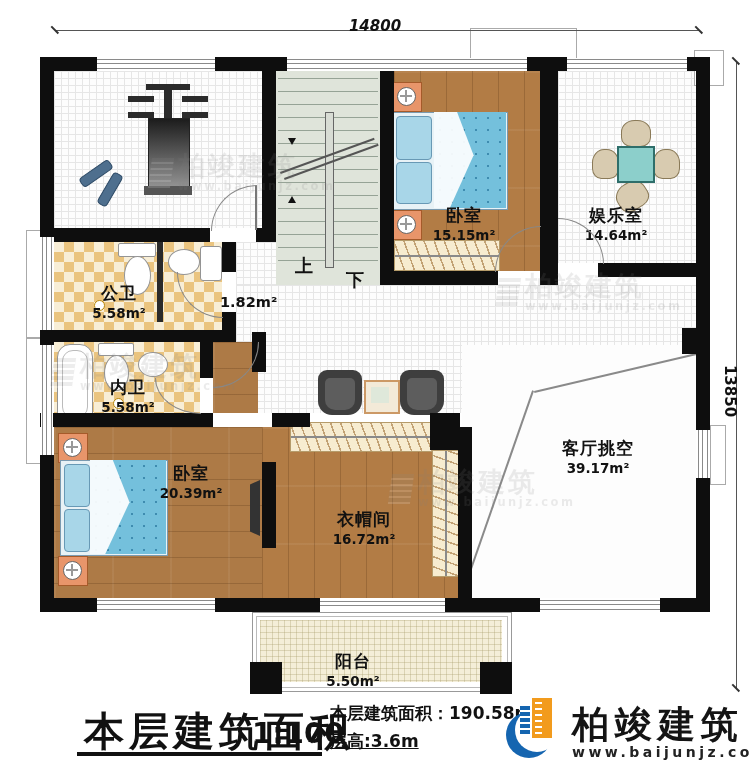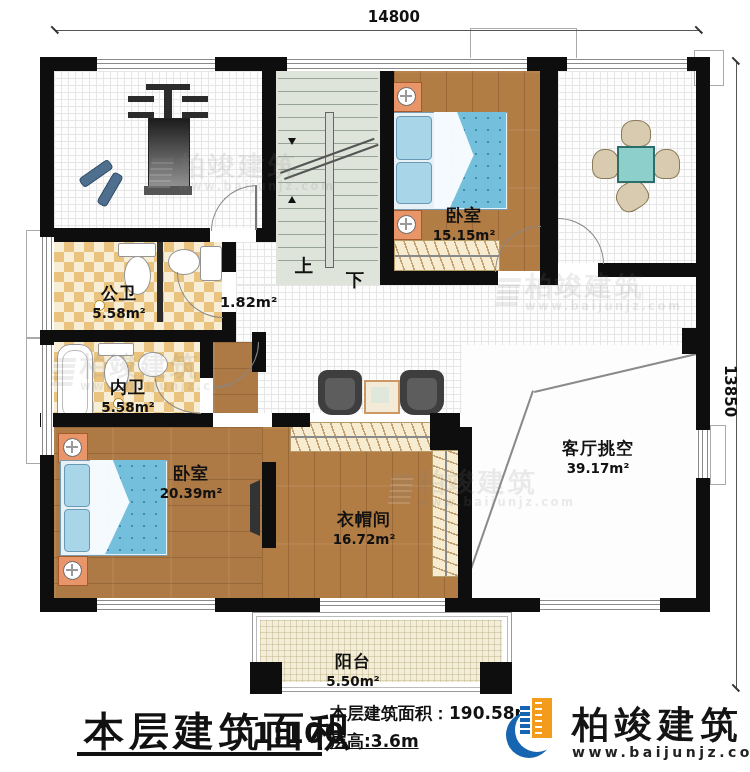--- a/index.html
+++ b/index.html
@@ -95,21 +95,21 @@
   .logo-url{font-size:14px;font-weight:bold;letter-spacing:3.5px;color:#222;z-index:20;}
 </style>
 </head>
 <body>
 
 <div id="stage">
 
   <div class="abs dim-line" style="left:55px;top:30px;width:645px;height:1px;"></div>
   <div class="abs tick" style="left:50px;top:29px;transform:rotate(45deg);"></div>
   <div class="abs tick" style="left:694px;top:29px;transform:rotate(45deg);"></div>
-  <div class="abs dim-text" style="left:330px;top:8px;width:90px;text-align:right;">14800</div>
+  <div class="abs dim-text" style="left:330px;top:17px;width:90px;text-align:center;font-style:italic;">14800</div>
   <div class="abs dim-line" style="left:736px;top:62px;width:1px;height:626px;"></div>
   <div class="abs tick" style="left:731px;top:60px;transform:rotate(45deg);"></div>
   <div class="abs tick" style="left:731px;top:687px;transform:rotate(45deg);"></div>
   <div class="abs dim-text" style="left:700px;top:382px;width:60px;text-align:center;transform:rotate(90deg);">13850</div>
 
   <div class="abs frame" style="left:470px;top:28px;width:105px;height:34px;"></div>
   <div class="abs frame" style="left:694px;top:50px;width:28px;height:34px;"></div>
   <div class="abs frame" style="left:26px;top:230px;width:16px;height:106px;"></div>
   <div class="abs frame" style="left:26px;top:338px;width:16px;height:124px;"></div>
   <div class="abs frame" style="left:710px;top:425px;width:14px;height:58px;"></div>
@@ -267,20 +267,24 @@
   <div class="abs blanket furn" style="left:90px;top:460px;width:76px;height:94px;clip-path:polygon(0 0,30% 0,52% 45%,20% 100%,0 100%);z-index:11;"></div>
   <div class="abs furn" style="left:250px;top:480px;width:10px;height:56px;background:#333;clip-path:polygon(0 8%,100% 0,100% 100%,0 92%);z-index:31;"></div>
 
   <div class="abs closet closet-h furn" style="left:290px;top:422px;width:168px;height:28px;"></div>
   <div class="abs closet closet-v furn" style="left:432px;top:450px;width:26px;height:125px;"></div>
 
   <div class="abs room-label" style="left:464px;top:204px;">
     <div class="rname">卧室</div>
       <div class="rarea">15.15m²</div>
   </div>
+  <div class="abs room-label" style="left:616px;top:204px;">
+    <div class="rname">娱乐室</div>
+      <div class="rarea">14.64m²</div>
+  </div>
   <div class="abs room-label" style="left:119px;top:282px;">
     <div class="rname">公卫</div>
       <div class="rarea">5.58m²</div>
   </div>
   <div class="abs room-label" style="left:128px;top:376px;">
     <div class="rname">内卫</div>
       <div class="rarea">5.58m²</div>
   </div>
   <div class="abs rarea-solo" style="left:220px;top:294px;text-align:right;">1.82m²</div>
   <div class="abs room-label" style="left:191px;top:462px;">

